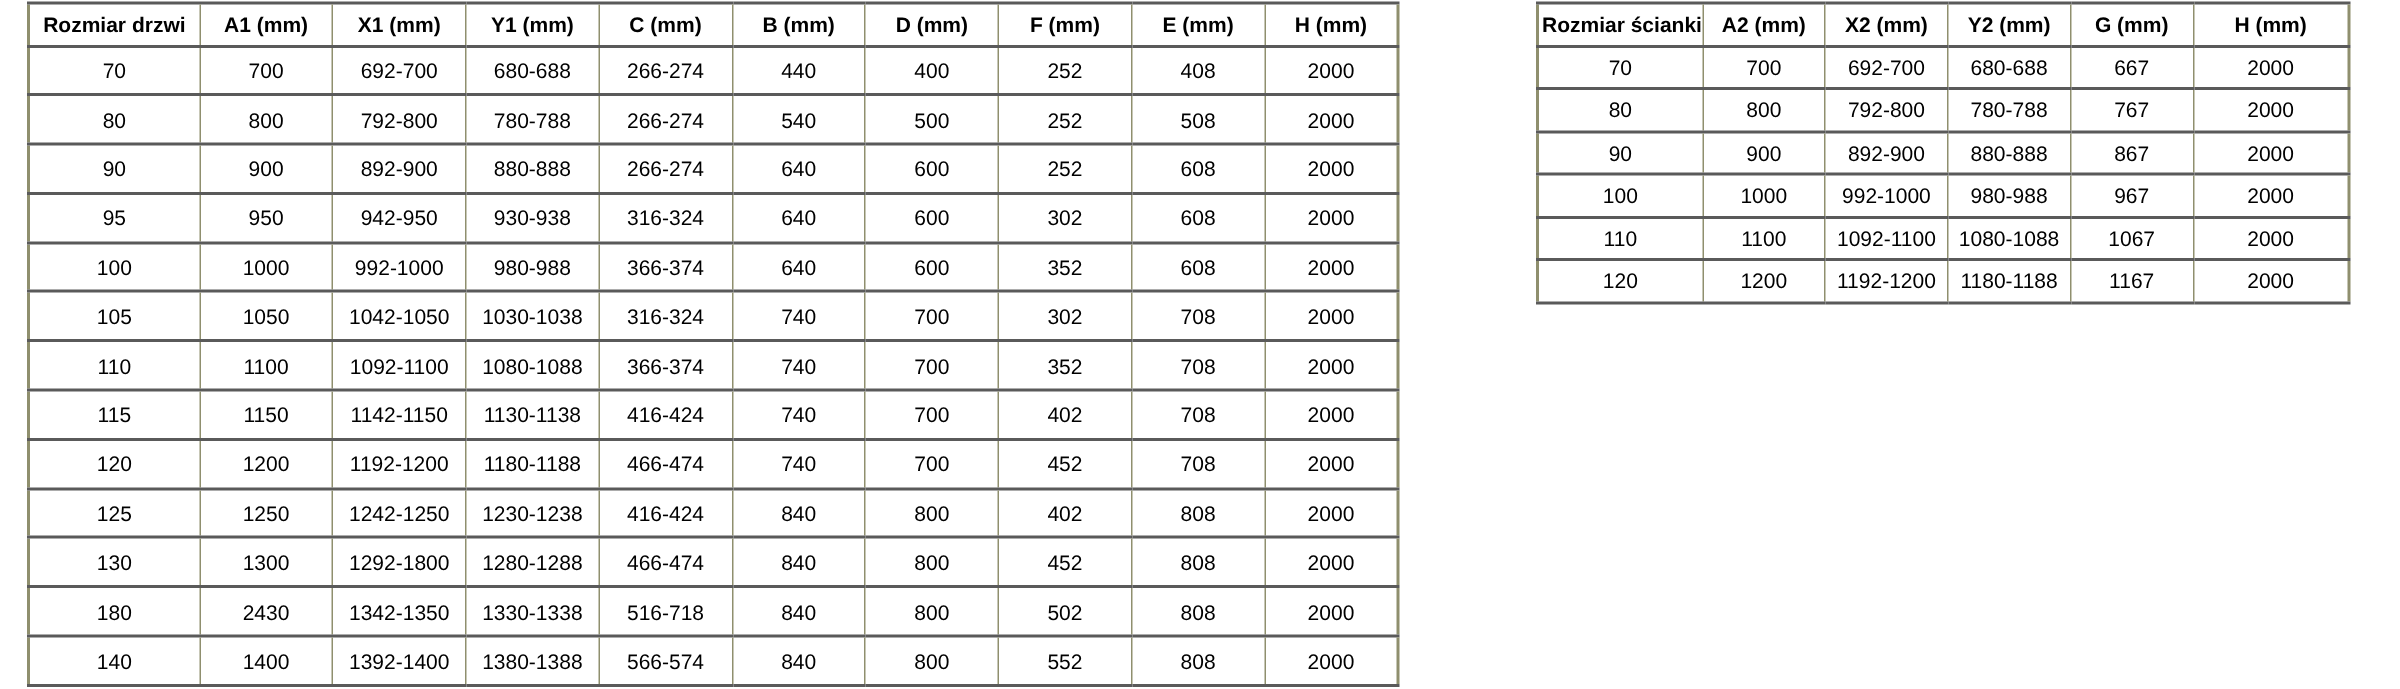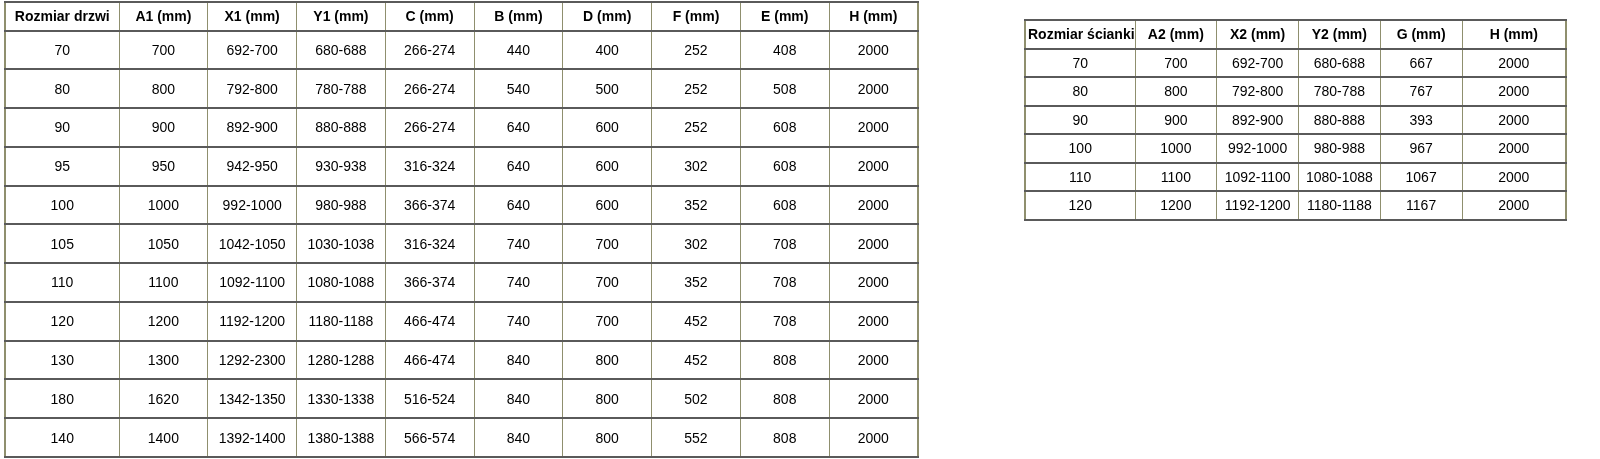--- a/index.html
+++ b/index.html
@@ -35,26 +35,26 @@
     padding: 0 2px;
   }
   table.dims-table {
     border-left: 2px solid #8f8f6e;
     border-right: 2px solid #8f8f6e;
     border-top: 2px solid #5a5a5a;
     border-bottom: 2px solid #5a5a5a;
   }
   table.dims-table th { font-weight: bold; }
   table.doors-table {
-    left: 4px; top: 1px;
+    left: 18px; top: 1px;
     width: 915px; height: 457px;
   }
   table.walls-table {
     left: 1024px; top: 1px;
-    width: 543px; height: 197px; margin-top: 18px;
+    width: 543px; height: 197px;
   }
   .doors-table .c0 { width: 114px; }
   .walls-table .c0 { width: 110px; }
   .walls-table .c5 { width: 104px; }
   table.dims-table tr { height: 28.5px; }
 </style>
 </head>
 <body>
 
 <div class="canvas">
@@ -152,49 +152,73 @@
           <td class="c2">1092-1100</td>
           <td class="c3">1080-1088</td>
           <td class="c4">366-374</td>
           <td class="c5">740</td>
           <td class="c6">700</td>
           <td class="c7">352</td>
           <td class="c8">708</td>
           <td class="c9">2000</td>
         </tr>
         <tr>
+          <td class="c0">115</td>
+          <td class="c1">1150</td>
+          <td class="c2">1142-1150</td>
+          <td class="c3">1130-1138</td>
+          <td class="c4">416-424</td>
+          <td class="c5">740</td>
+          <td class="c6">700</td>
+          <td class="c7">402</td>
+          <td class="c8">708</td>
+          <td class="c9">2000</td>
+        </tr>
+        <tr>
           <td class="c0">120</td>
           <td class="c1">1200</td>
           <td class="c2">1192-1200</td>
           <td class="c3">1180-1188</td>
           <td class="c4">466-474</td>
           <td class="c5">740</td>
           <td class="c6">700</td>
           <td class="c7">452</td>
           <td class="c8">708</td>
           <td class="c9">2000</td>
         </tr>
         <tr>
+          <td class="c0">125</td>
+          <td class="c1">1250</td>
+          <td class="c2">1242-1250</td>
+          <td class="c3">1230-1238</td>
+          <td class="c4">416-424</td>
+          <td class="c5">840</td>
+          <td class="c6">800</td>
+          <td class="c7">402</td>
+          <td class="c8">808</td>
+          <td class="c9">2000</td>
+        </tr>
+        <tr>
           <td class="c0">130</td>
           <td class="c1">1300</td>
-          <td class="c2">1292-2300</td>
+          <td class="c2">1292-1800</td>
           <td class="c3">1280-1288</td>
           <td class="c4">466-474</td>
           <td class="c5">840</td>
           <td class="c6">800</td>
           <td class="c7">452</td>
           <td class="c8">808</td>
           <td class="c9">2000</td>
         </tr>
         <tr>
           <td class="c0">180</td>
-          <td class="c1">1620</td>
+          <td class="c1">2430</td>
           <td class="c2">1342-1350</td>
           <td class="c3">1330-1338</td>
-          <td class="c4">516-524</td>
+          <td class="c4">516-718</td>
           <td class="c5">840</td>
           <td class="c6">800</td>
           <td class="c7">502</td>
           <td class="c8">808</td>
           <td class="c9">2000</td>
         </tr>
         <tr>
           <td class="c0">140</td>
           <td class="c1">1400</td>
           <td class="c2">1392-1400</td>
@@ -234,21 +258,21 @@
           <td class="c2">792-800</td>
           <td class="c3">780-788</td>
           <td class="c4">767</td>
           <td class="c5">2000</td>
         </tr>
         <tr>
           <td class="c0">90</td>
           <td class="c1">900</td>
           <td class="c2">892-900</td>
           <td class="c3">880-888</td>
-          <td class="c4">393</td>
+          <td class="c4">867</td>
           <td class="c5">2000</td>
         </tr>
         <tr>
           <td class="c0">100</td>
           <td class="c1">1000</td>
           <td class="c2">992-1000</td>
           <td class="c3">980-988</td>
           <td class="c4">967</td>
           <td class="c5">2000</td>
         </tr>

